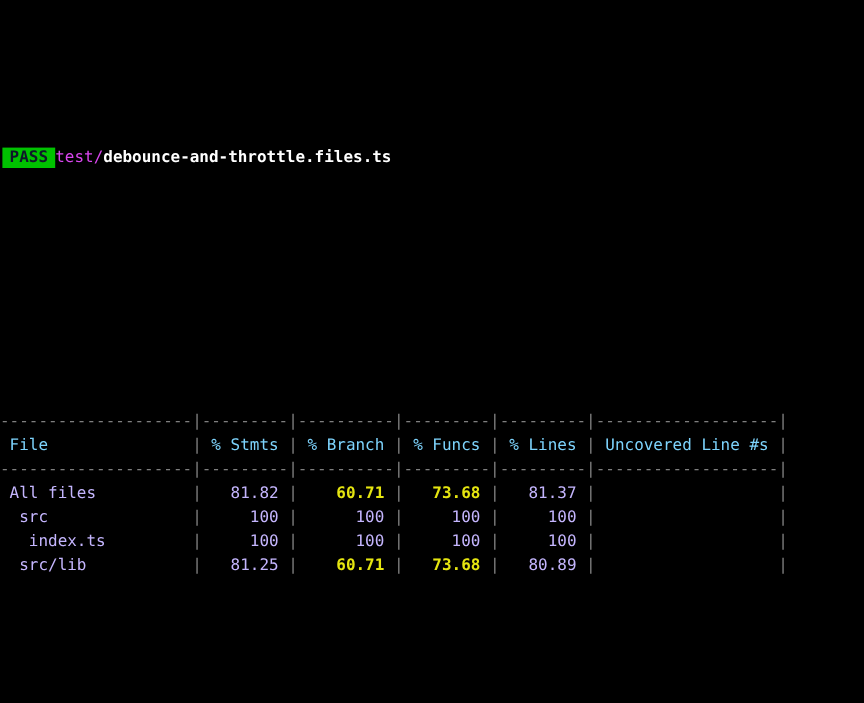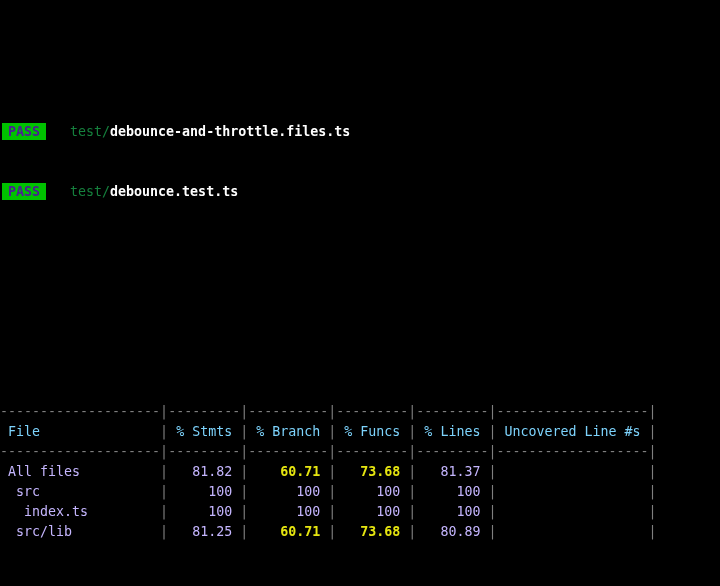--- a/index.html
+++ b/index.html
@@ -23,26 +23,26 @@
   }
 
   
   .suite-line {
     height: 20px;
     line-height: 20px;
     white-space: pre;
   }
   .badge {
     background: #00c200;
-    color: #4c1d95;
+    color: #0f172a;
     font-weight: bold;
     padding: 1px 6px;
     margin-left: 2px;
   }
-  .path-prefix { color: #15803d; padding-left: 24px; }
+  .path-prefix { color: #d946ef; }
   .path-file { color: #ffffff; font-weight: bold; }
 
   .spacer { height: 20px; }
 
   
   .tbl { white-space: pre; }
   .row { height: 20px; line-height: 20px; white-space: pre; }
   .sep { color: #7f7f7f; }
   .pipe { color: #7f7f7f; }
   .hdr { color: #7dd3fc; }
@@ -52,21 +52,20 @@
   .c-dim    { color: #7f7f7f; }
 </style>
 </head>
 <body>
 
 <div class="term">
 
   
   <div>
     <div class="suite-line"><span class="badge">PASS</span><span class="path-prefix">test/</span><span class="path-file">debounce-and-throttle.files.ts</span></div>
-    <div class="suite-line"><span class="badge">PASS</span><span class="path-prefix">test/</span><span class="path-file">debounce.test.ts</span></div>
   </div>
 
   <div class="spacer"></div>
 
   
   <div class="tbl" id="coverage-table"><div class="row"><span class="sep">--------------------</span><span class="pipe">|</span><span class="sep">---------</span><span class="pipe">|</span><span class="sep">----------</span><span class="pipe">|</span><span class="sep">---------</span><span class="pipe">|</span><span class="sep">---------</span><span class="pipe">|</span><span class="sep">-------------------</span><span class="pipe">|</span></div><div class="row"><span class="hdr"> File               </span><span class="pipe">|</span><span class="hdr"> % Stmts </span><span class="pipe">|</span><span class="hdr"> % Branch </span><span class="pipe">|</span><span class="hdr"> % Funcs </span><span class="pipe">|</span><span class="hdr"> % Lines </span><span class="pipe">|</span><span class="hdr"> Uncovered Line #s </span><span class="pipe">|</span></div><div class="row"><span class="sep">--------------------</span><span class="pipe">|</span><span class="sep">---------</span><span class="pipe">|</span><span class="sep">----------</span><span class="pipe">|</span><span class="sep">---------</span><span class="pipe">|</span><span class="sep">---------</span><span class="pipe">|</span><span class="sep">-------------------</span><span class="pipe">|</span></div><div class="row"><span class="c-green"> All files          </span><span class="pipe">|</span><span class="c-green">   81.82 </span><span class="pipe">|</span><span class="c-yellow">    60.71 </span><span class="pipe">|</span><span class="c-yellow">   73.68 </span><span class="pipe">|</span><span class="c-green">   81.37 </span><span class="pipe">|</span><span class="c-dim">                   </span><span class="pipe">|</span></div><div class="row"><span class="c-green">  src               </span><span class="pipe">|</span><span class="c-green">     100 </span><span class="pipe">|</span><span class="c-green">      100 </span><span class="pipe">|</span><span class="c-green">     100 </span><span class="pipe">|</span><span class="c-green">     100 </span><span class="pipe">|</span><span class="c-dim">                   </span><span class="pipe">|</span></div><div class="row"><span class="c-green">   index.ts         </span><span class="pipe">|</span><span class="c-green">     100 </span><span class="pipe">|</span><span class="c-green">      100 </span><span class="pipe">|</span><span class="c-green">     100 </span><span class="pipe">|</span><span class="c-green">     100 </span><span class="pipe">|</span><span class="c-dim">                   </span><span class="pipe">|</span></div><div class="row"><span class="c-green">  src/lib           </span><span class="pipe">|</span><span class="c-green">   81.25 </span><span class="pipe">|</span><span class="c-yellow">    60.71 </span><span class="pipe">|</span><span class="c-yellow">   73.68 </span><span class="pipe">|</span><span class="c-green">   80.89 </span><span class="pipe">|</span><span class="c-dim">                   </span><span class="pipe">|</span></div></div>
 
   
 
   

